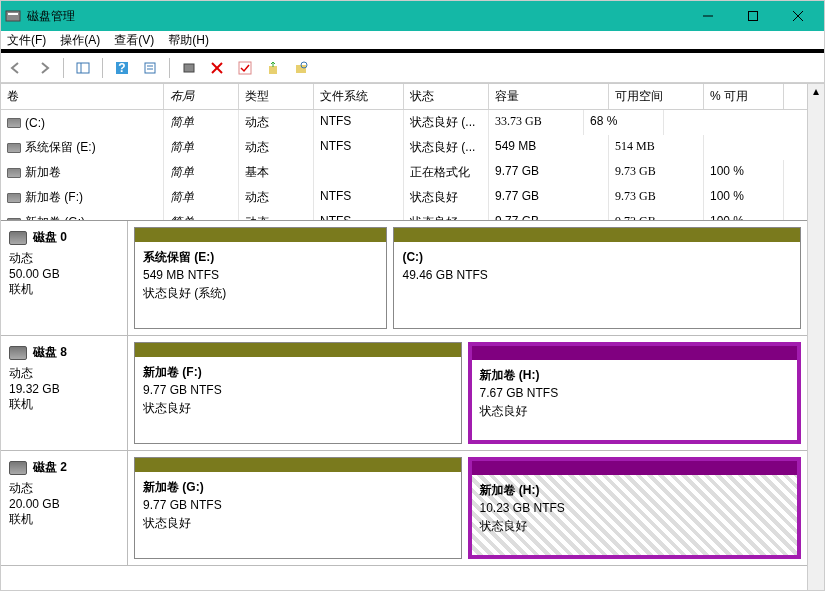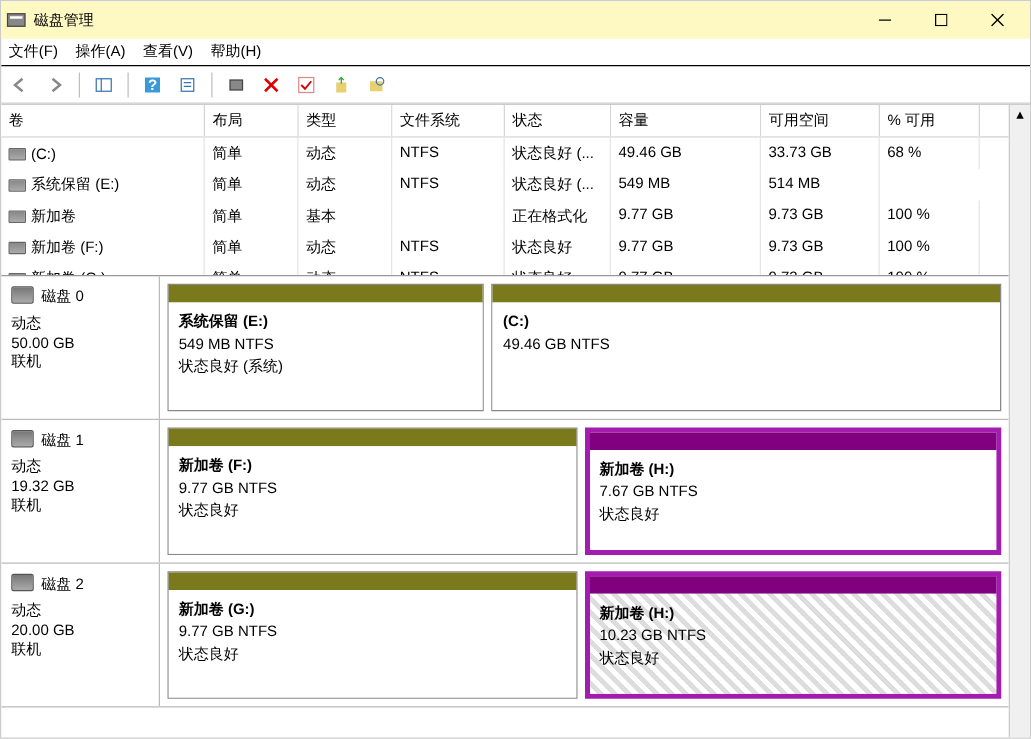--- a/index.html
+++ b/index.html
@@ -1,45 +1,45 @@
 <!DOCTYPE html>
 <html><head>
 <meta charset="utf-8">
 <style>
 * { box-sizing: border-box; margin: 0; padding: 0; font-family: "Microsoft YaHei", "Segoe UI", sans-serif; font-size: 12px; }
 body { background: #fff; width: 825px; height: 591px; overflow: hidden; border: 1px solid #ccc; display: flex; flex-direction: column; }
-.titlebar { height: 30px; display: flex; align-items: center; padding: 0 4px; background: #fef9c3; }
+.titlebar { height: 30px; display: flex; align-items: center; padding: 0 4px; background: #14b8a6; }
 .titlebar .icon { width: 16px; height: 16px; margin-right: 6px; display: inline-flex; align-items: center; justify-content: center; }
 .titlebar .title { flex: 1; font-size: 12px; }
 .titlebar .winbtn { width: 45px; height: 30px; display: inline-flex; align-items: center; justify-content: center; cursor: default; }
-.menubar { height: 22px; display: flex; align-items: center; padding: 0 6px; gap: 14px; border-bottom: 1px solid #000000; }
+.menubar { height: 22px; display: flex; align-items: center; padding: 0 6px; gap: 14px; border-bottom: 4px solid #000000; }
 .menubar span { font-size: 12px; }
 .toolbar { height: 30px; display: flex; align-items: center; padding: 0 4px; gap: 6px; border-bottom: 1px solid #d0d0d0; }
 .toolbar .tbtn { width: 22px; height: 22px; display: inline-flex; align-items: center; justify-content: center; border: 1px solid transparent; }
 .toolbar .sep { width: 1px; height: 20px; background: #c0c0c0; margin: 0 2px; }
 .vlist { border-top: 1px solid #ccc; }
 .vlist-header { display: flex; background: #fff; border-bottom: 1px solid #d0d0d0; }
 .vlist-header .col, .vlist-row .col { padding: 4px 6px; border-right: 1px solid #e5e5e5; white-space: nowrap; overflow: hidden; }
 .vlist-header .col { font-weight: normal; background: #fff; border-right: 1px solid #d5d5d5; }
 .col-vol { width: 163px; }
-.col-layout { width: 75px; }
+.col-layout { width: 75px; font-style: italic; }
 .col-type { width: 75px; }
 .col-fs { width: 90px; }
 .col-status { width: 85px; }
 .col-cap { width: 120px; }
-.col-free { width: 95px; }
+.col-free { width: 95px; font-family: Liberation Serif, serif; }
 .col-pct { width: 80px; }
 .vlist-body { max-height: 110px; overflow-y: auto; }
 .vlist-row { display: flex; }
 .vlist-row .col-vol { display: flex; align-items: center; gap: 4px; }
 .volicon { width: 14px; height: 10px; background: linear-gradient(#888,#aaa); border:1px solid #666; border-radius:1px; flex-shrink:0; }
 .disk-area { flex: 1; overflow-y: auto; border-top: 1px solid #999; }
 .disk-row { display: flex; border-bottom: 1px solid #bbb; min-height: 115px; }
 .disk-label { width: 127px; padding: 8px; border-right: 1px solid #bbb; }
-.disk-label .diskhead { display:flex; align-items:flex-start; gap:6px; font-weight:normal; margin-bottom:4px; }
+.disk-label .diskhead { display:flex; align-items:center; gap:6px; font-weight:bold; margin-bottom:4px; }
 .disk-label .diskicon { width:18px; height:14px; background:linear-gradient(#777,#aaa); border:1px solid #555; border-radius:2px; }
 .disk-parts { flex: 1; display: flex; flex-direction: column; padding: 6px; gap: 2px; }
 .parts-inner { flex: 1; display: flex; gap: 6px; }
 .part { flex: 1; border: 1px solid #888; display: flex; flex-direction: column; }
 .part-bar { height: 14px; background: #7a7a1d; }
 .part-bar.purple { background: #800080; }
 .part-body { flex: 1; padding: 6px 8px; background: #fff; }
 .part-body .pname { font-weight: bold; }
 .part-body div { line-height: 1.5; }
 .highlight { border: 4px solid #a21caf; }
@@ -163,21 +163,20 @@
       <div class="vlist-body">
         <div class="vlist-row">
           <div class="col col-vol">
               <span class="volicon"></span>
               <span>(C:)</span>
             </div>
           <div class="col col-layout">简单</div>
           <div class="col col-type">动态</div>
           <div class="col col-fs">NTFS</div>
           <div class="col col-status">状态良好 (...</div>
-          <div class="col col-cap">49.46 GB</div>
           <div class="col col-free">33.73 GB</div>
           <div class="col col-pct">68 %</div>
         </div>
         <div class="vlist-row">
           <div class="col col-vol">
               <span class="volicon"></span>
               <span>系统保留 (E:)</span>
             </div>
           <div class="col col-layout">简单</div>
           <div class="col col-type">动态</div>
@@ -264,21 +263,21 @@
           </div>
         </div>
       </div>
     </div>
   </div>
 
   <div class="disk-row">
     <div class="disk-label">
       <div class="diskhead">
             <span class="diskicon"></span>
-            <span>磁盘 1</span>
+            <span>磁盘 8</span>
           </div>
       <div>动态</div>
       <div>19.32 GB</div>
       <div>联机</div>
     </div>
     <div class="disk-parts">
       <div class="parts-inner">
         <div class="part">
           <div class="part-bar"></div>
           <div class="part-body">

